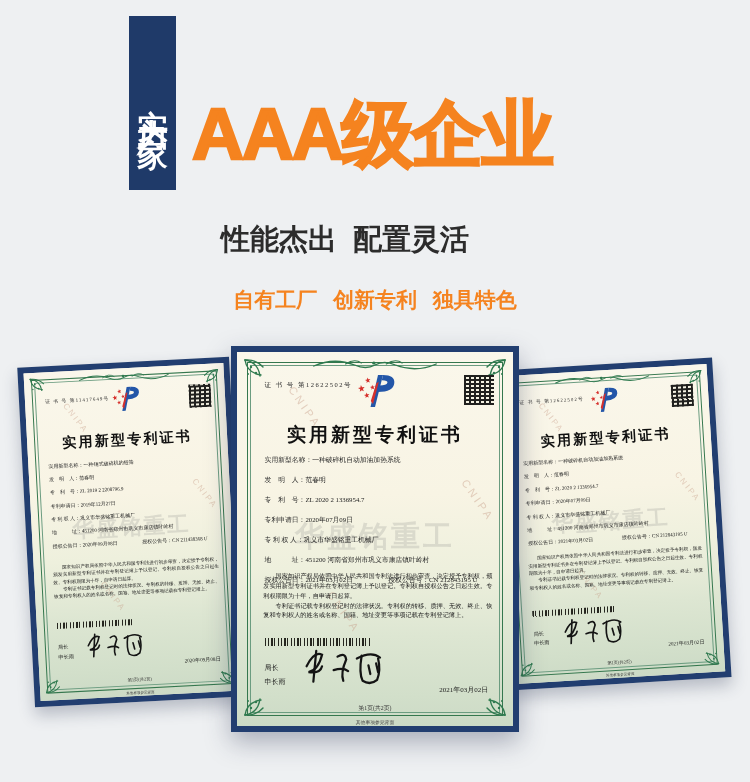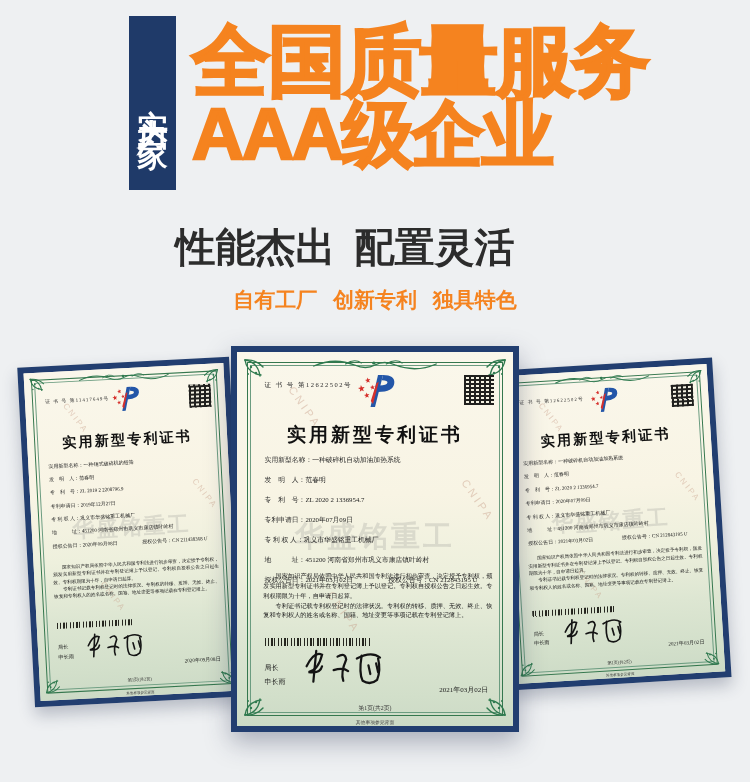--- a/index.html
+++ b/index.html
@@ -10,21 +10,21 @@
   
   .banner{position:absolute;left:129px;top:16px;width:47px;height:174px;background:#1f3a69;
           display:flex;align-items:center;justify-content:center;}
   .banner span{writing-mode:vertical-rl;color:#fff;font-size:31px;font-weight:700;
           letter-spacing:9px;line-height:1;}
   .title{position:absolute;left:192px;color:#f5831f;font-weight:900;line-height:1;
          letter-spacing:-2px;-webkit-text-stroke:2.5px #f5831f;white-space:nowrap;}
   .title1{top:22px;font-size:78px;}
   .title2{top:98px;font-size:72px;}
   .subtitle{position:absolute;left:0;top:220px;width:690px;text-align:center;color:#2c2c2c;
-            font-size:40px;font-weight:600;word-spacing:8px;white-space:nowrap;}
+            font-size:29px;font-weight:600;word-spacing:8px;white-space:nowrap;}
   .tagline{position:absolute;left:0;top:286px;width:750px;text-align:center;color:#f5831f;
            font-size:21px;font-weight:600;word-spacing:10px;white-space:nowrap;}
 
   
   .cert{position:absolute;border:6px solid #223e70;background:#f8f4e6;--s:1;}
   .cert-left {left:26px; top:362px;width:200px;height:328px;transform:rotate(-3deg);
               z-index:1;--s:0.74;box-shadow:0 8px 16px rgba(40,50,80,.28);}
   .cert-center{left:231px;top:346px;width:276px;height:374px;z-index:3;
               box-shadow:0 10px 24px rgba(40,50,80,.35);}
   .cert-right{left:500px;top:364px;width:210px;height:308px;transform:rotate(-3.5deg);
@@ -117,21 +117,20 @@
       <path d="M76 21 l2 9 M84 19 l2 9"></path>
     </g>
   </defs>
 </svg>
 
 <div class="page">
 
   <div class="banner">
     <span>实力厂家</span>
   </div>
-  <div class="title title1">全国质量服务</div>
   <div class="title title2">AAA级企业</div>
   <div class="subtitle">性能杰出 配置灵活</div>
   <div class="tagline">自有工厂 创新专利 独具特色</div>
 
   <div class="cert cert-left">
     <div class="paper">
       <div class="frame-outer"></div>
       <div class="frame-inner"></div>
       <svg class="corner tl" viewBox="0 0 30 30">
           <use href="#corner-def"></use>

